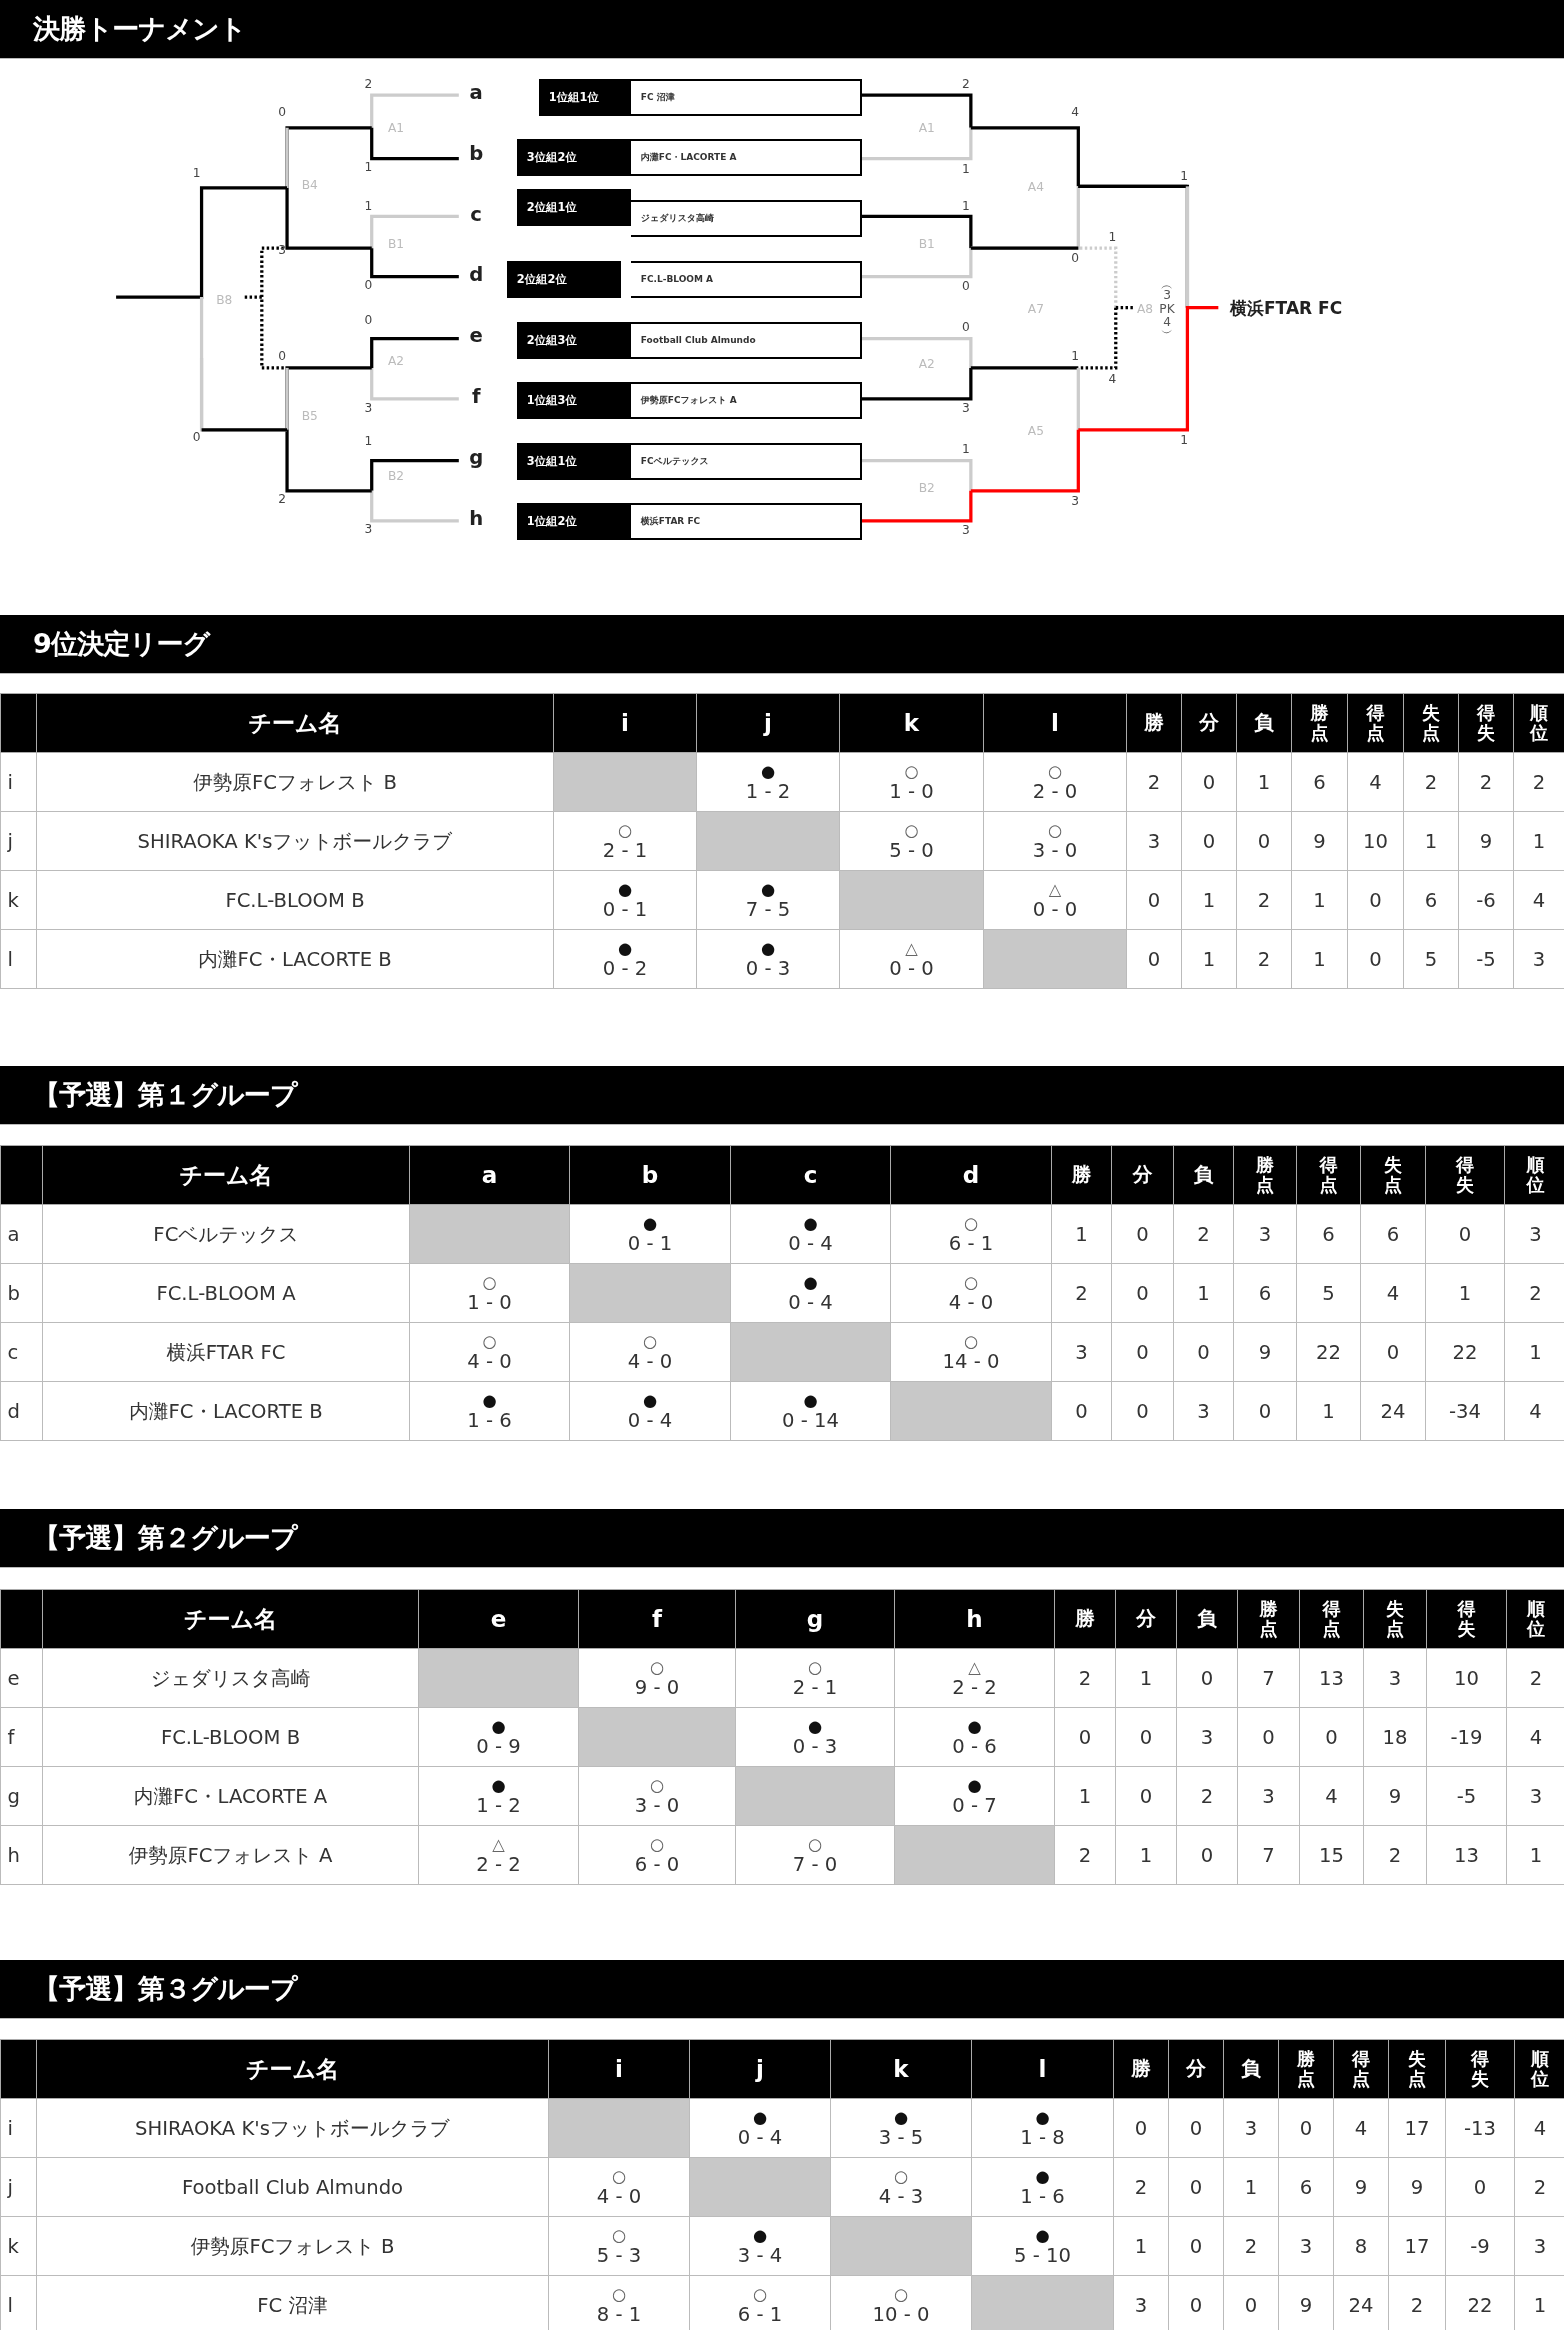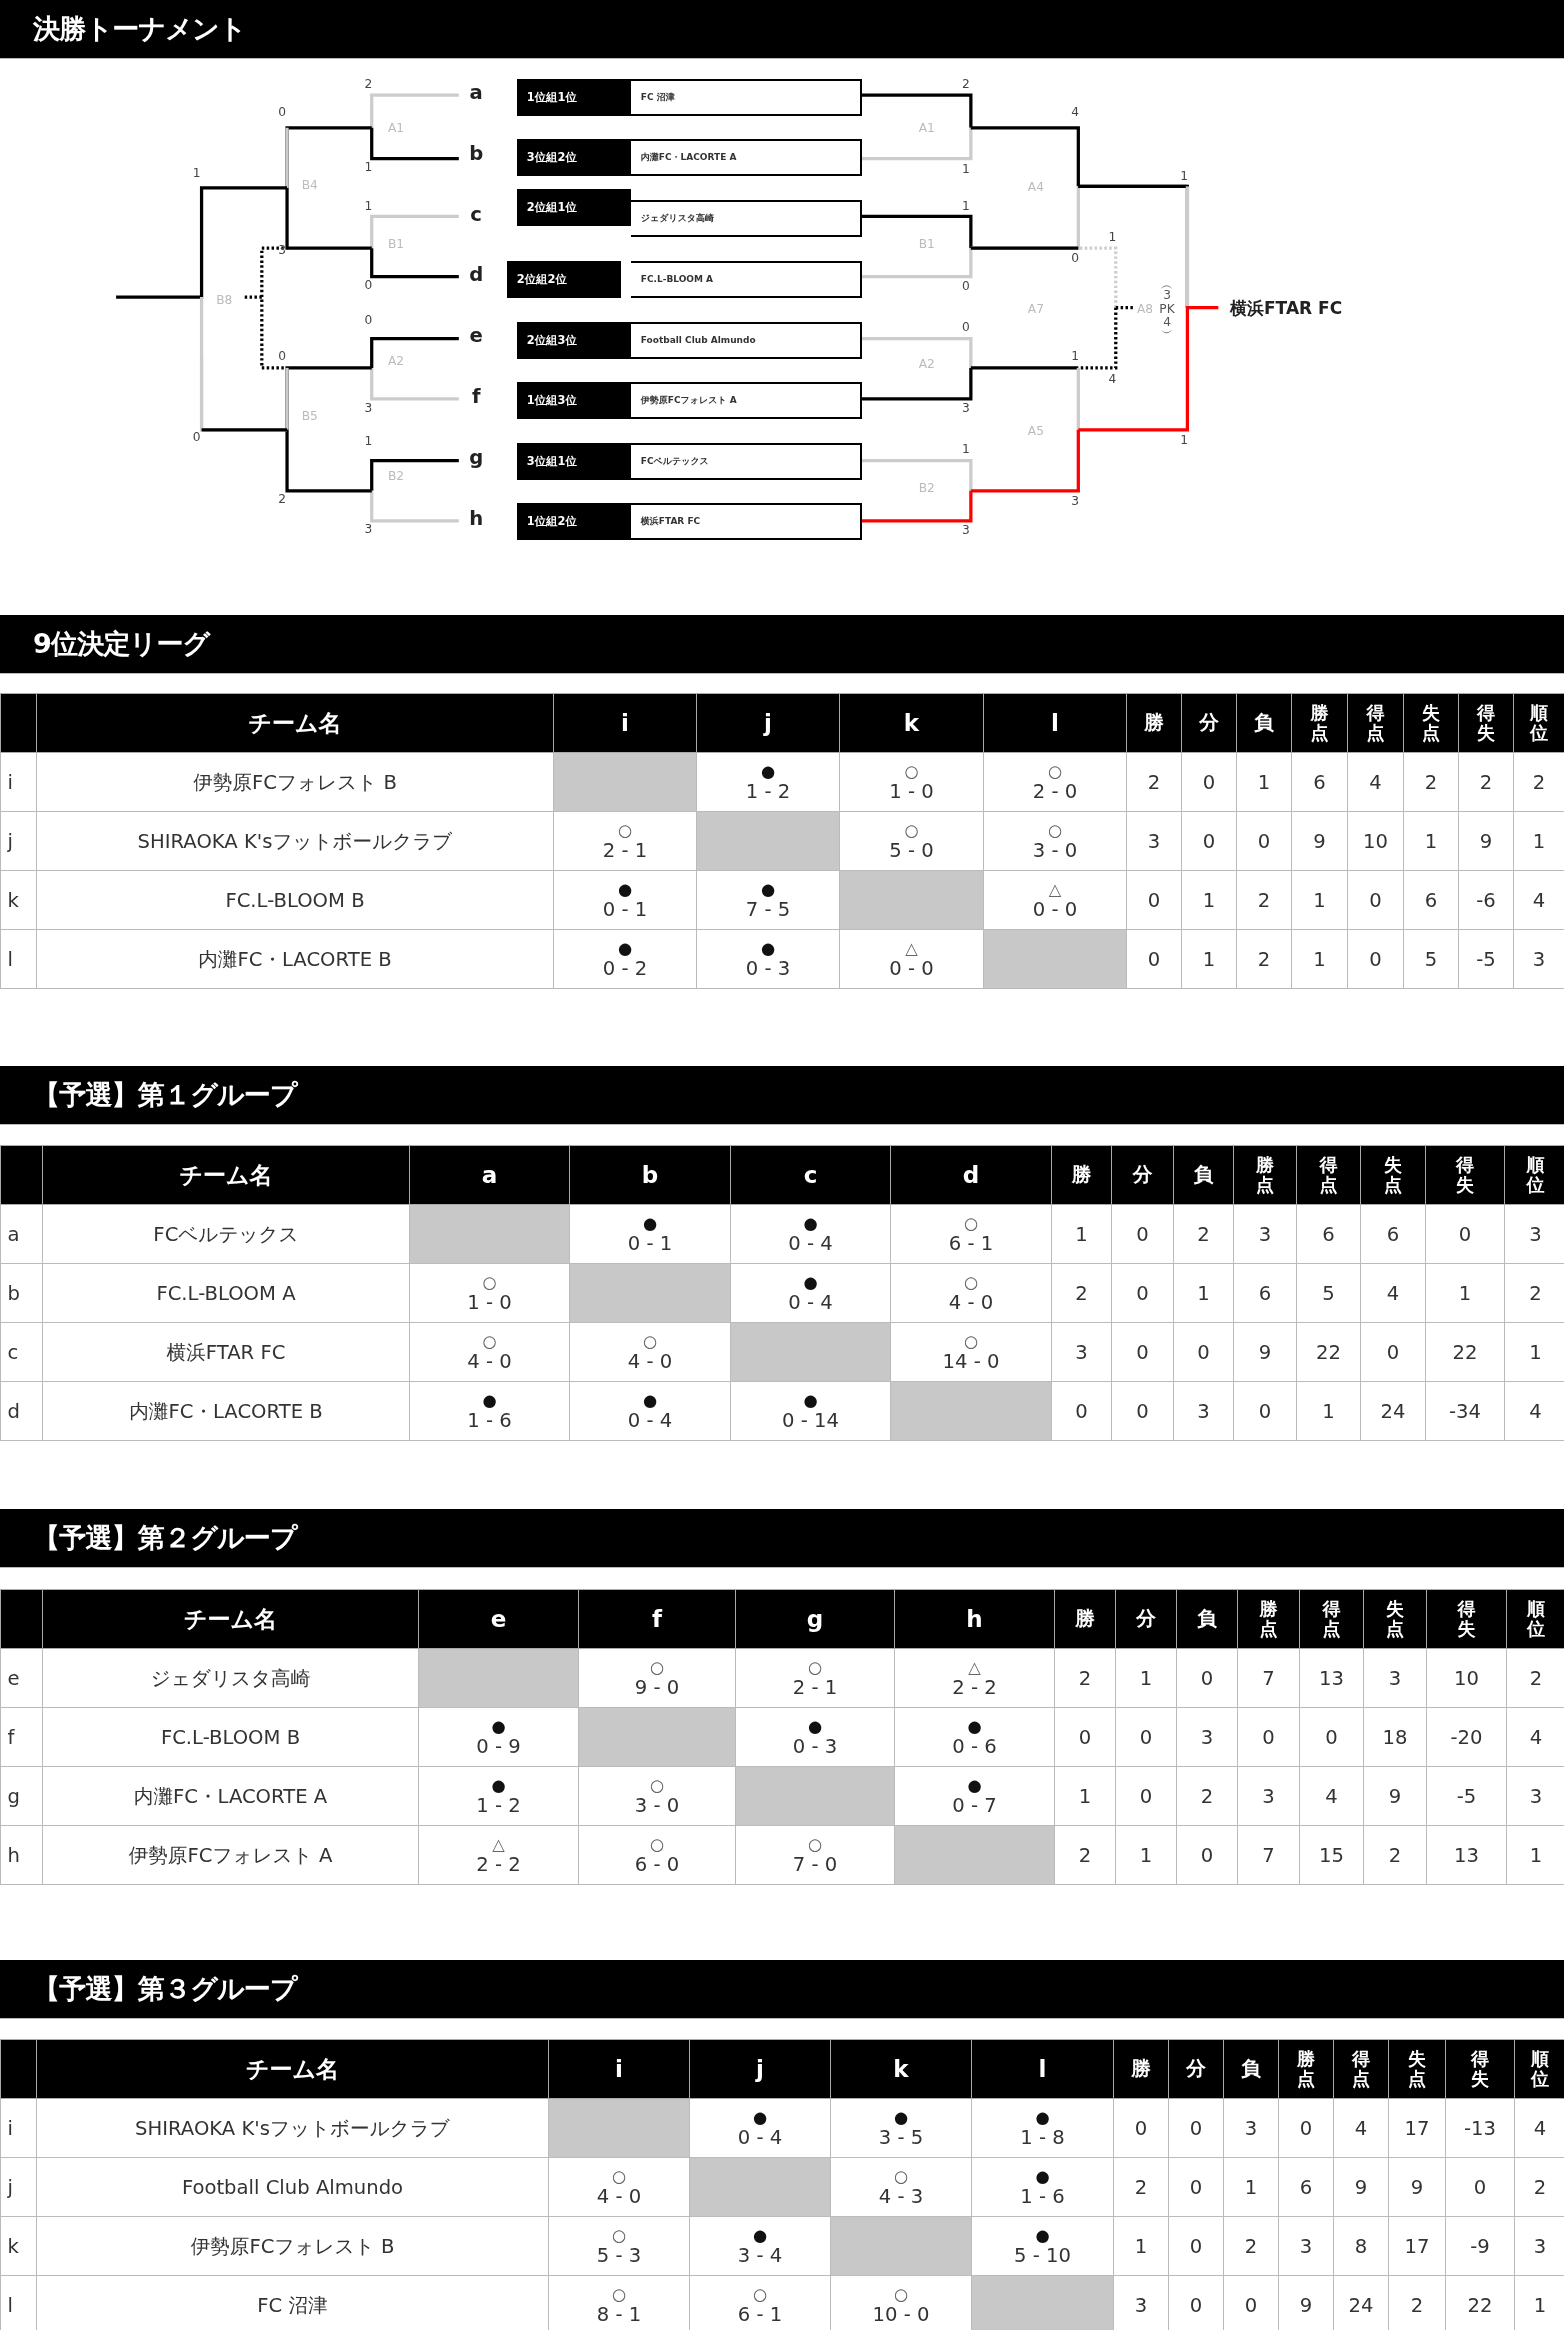--- a/index.html
+++ b/index.html
@@ -182,21 +182,21 @@
   <div class="bracket-letter" style="left:468px;top:20.4px">a</div>
   <div class="bracket-letter" style="left:468px;top:81px">b</div>
   <div class="bracket-letter" style="left:468px;top:142px">c</div>
   <div class="bracket-letter" style="left:468px;top:202px">d</div>
   <div class="bracket-letter" style="left:468px;top:263px">e</div>
   <div class="bracket-letter" style="left:468px;top:324px">f</div>
   <div class="bracket-letter" style="left:468px;top:385px">g</div>
   <div class="bracket-letter" style="left:468px;top:446px">h</div>
 
   <div>
-    <div class="slot-label" style="left:517px;top:18px">1位組1位</div>
+    <div class="slot-label" style="left:539px;top:18px">1位組1位</div>
     <div class="slot-team" style="left:631px;top:18px">FC 沼津</div>
   </div>
   <div>
     <div class="slot-label" style="left:517px;top:78px">3位組2位</div>
     <div class="slot-team" style="left:631px;top:78px">内灘FC・LACORTE A</div>
   </div>
   <div>
     <div class="slot-label" style="left:517px;top:128px">2位組1位</div>
     <div class="slot-team" style="left:631px;top:139px">ジェダリスタ高崎</div>
   </div>
@@ -581,21 +581,21 @@
         <td>
           <span class="mark">●</span>
           <span class="score">0 - 6</span>
         </td>
         <td>0</td>
         <td>0</td>
         <td>3</td>
         <td>0</td>
         <td>0</td>
         <td>18</td>
-        <td>-20</td>
+        <td>-19</td>
         <td>4</td>
       </tr>
       <tr>
         <td class="idx">g</td>
         <td class="name">内灘FC・LACORTE A</td>
         <td>
           <span class="mark">●</span>
           <span class="score">1 - 2</span>
         </td>
         <td>

